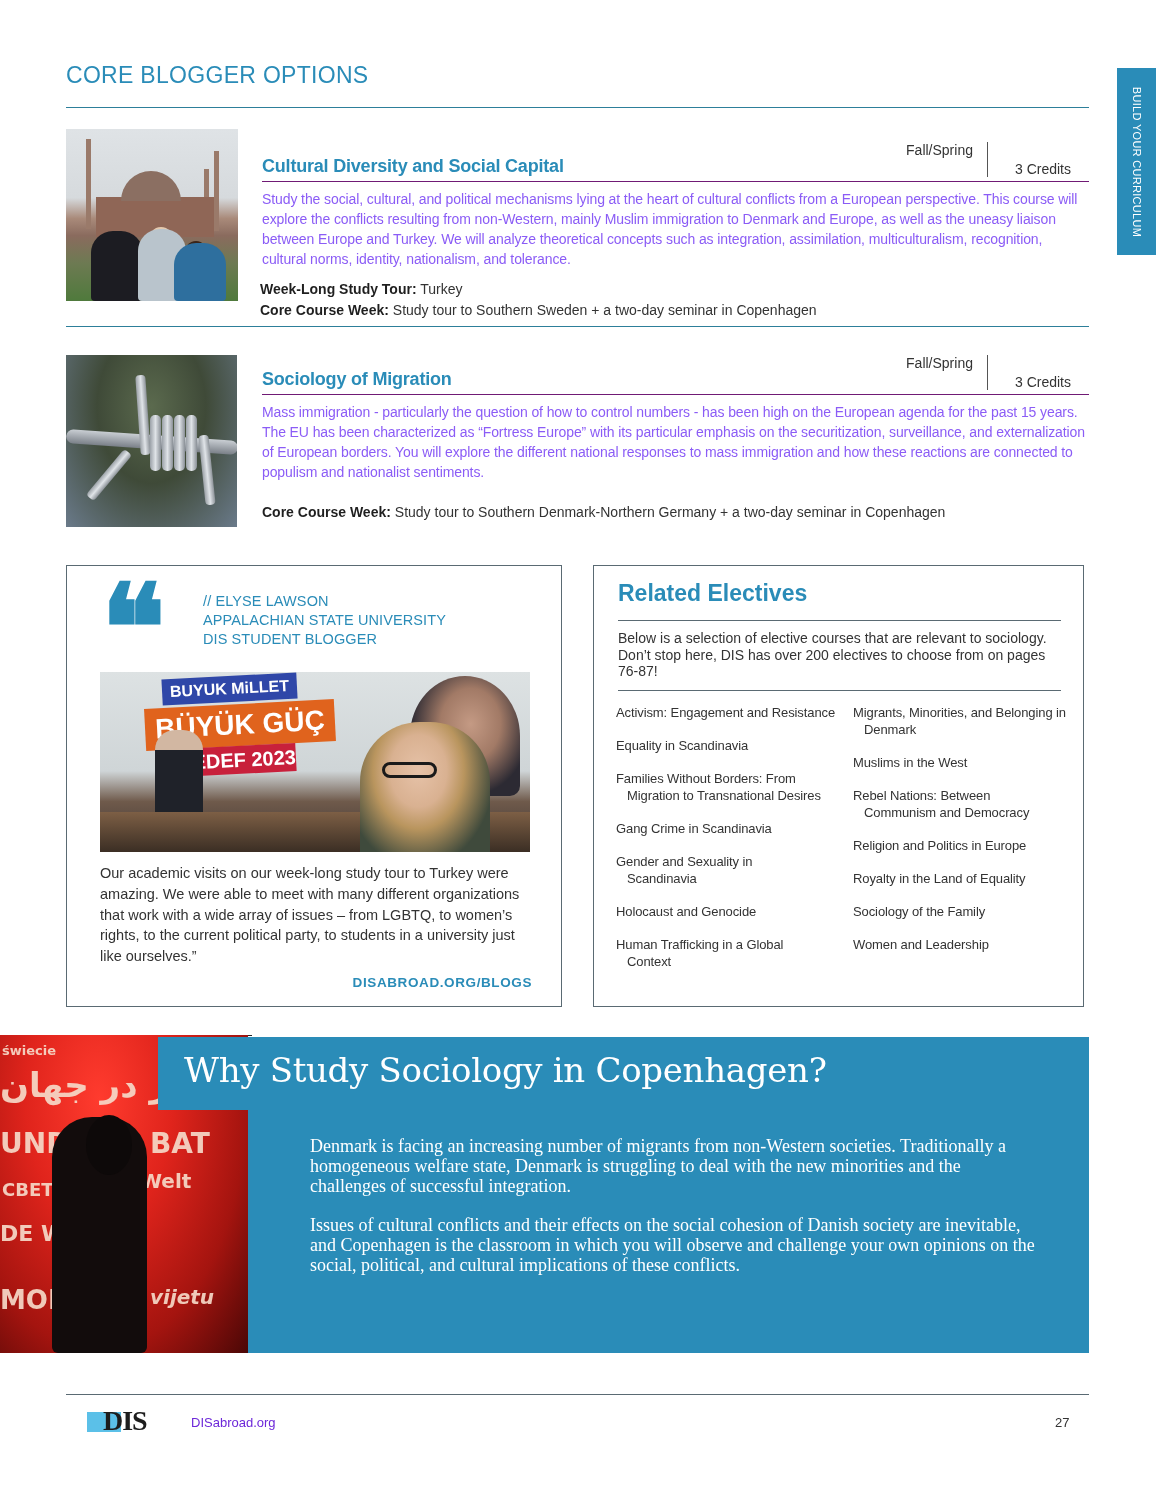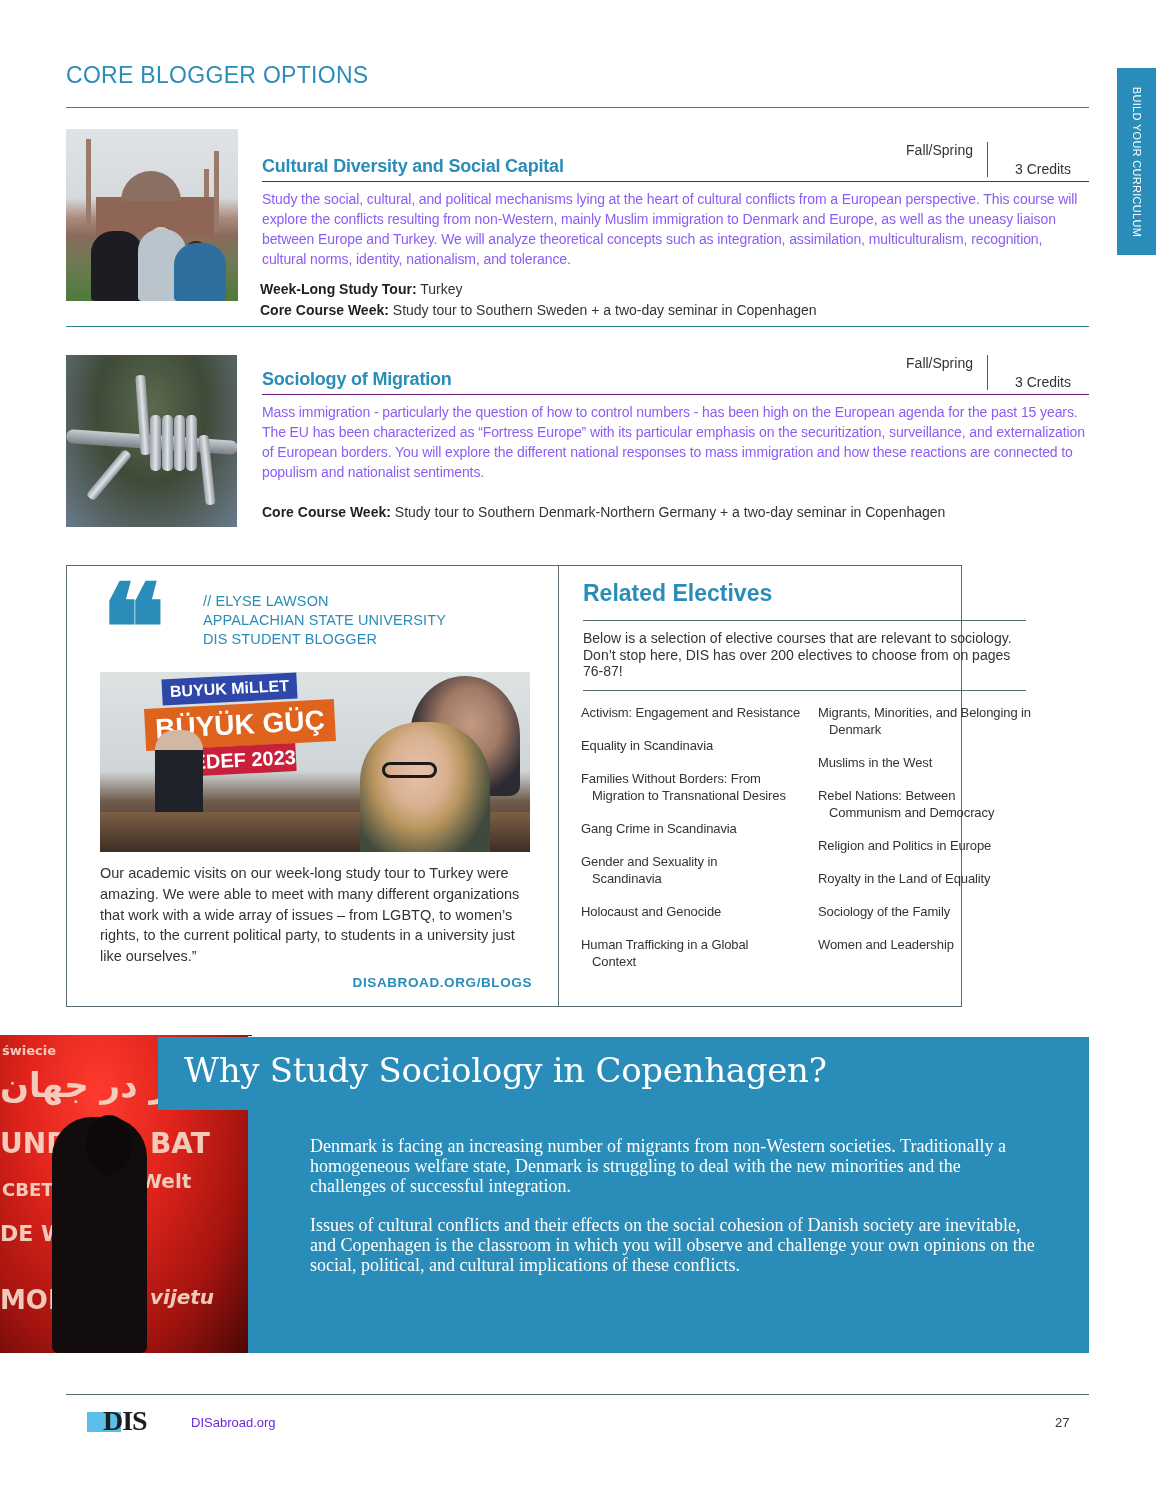--- a/index.html
+++ b/index.html
@@ -161,21 +161,21 @@
     <div class="banner-red">HEDEF 2023</div>
     <div class="man"></div>
     <div class="table-edge"></div>
     <div class="woman"></div>
     <div class="glasses"></div>
   </div>
   <div class="quote-text">Our academic visits on our week-long study tour to Turkey were amazing. We were able to meet with many different organizations that work with a wide array of issues – from LGBTQ, to women’s rights, to the current political party, to students in a university just like ourselves.”</div>
   <div class="blog-link">DISABROAD.ORG/BLOGS</div>
 </div>
 
-<div class="box" style="left:558px; top:565px; width:404px; height:442px;">
+<div class="box" style="left:593px; top:565px; width:491px; height:442px;">
   <div class="rel-title">Related Electives</div>
   <div class="rel-hr" style="top:54px;"></div>
   <div class="rel-intro">Below is a selection of elective courses that are relevant to sociology. Don’t stop here, DIS has over 200 electives to choose from on pages 76-87!</div>
   <div class="rel-hr" style="top:124px;"></div>
   <div class="rel-col" style="left:22px;">
     <div class="rel-item">Activism: Engagement and Resistance</div>
     <div class="rel-item">Equality in Scandinavia</div>
     <div class="rel-item" style="width:225px;">Families Without Borders: From Migration to Transnational Desires</div>
     <div class="rel-item">Gang Crime in Scandinavia</div>
     <div class="rel-item" style="width:160px;">Gender and Sexuality in Scandinavia</div>

